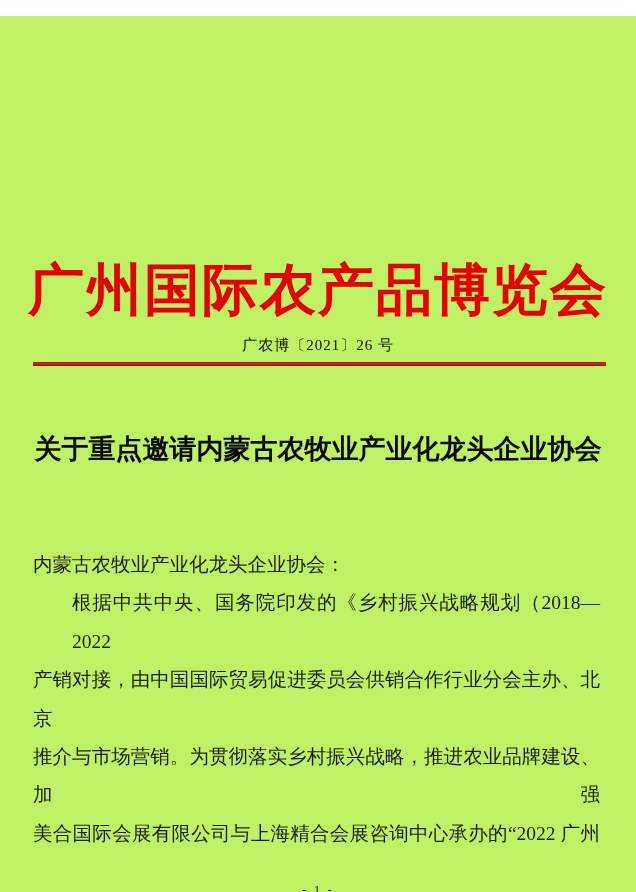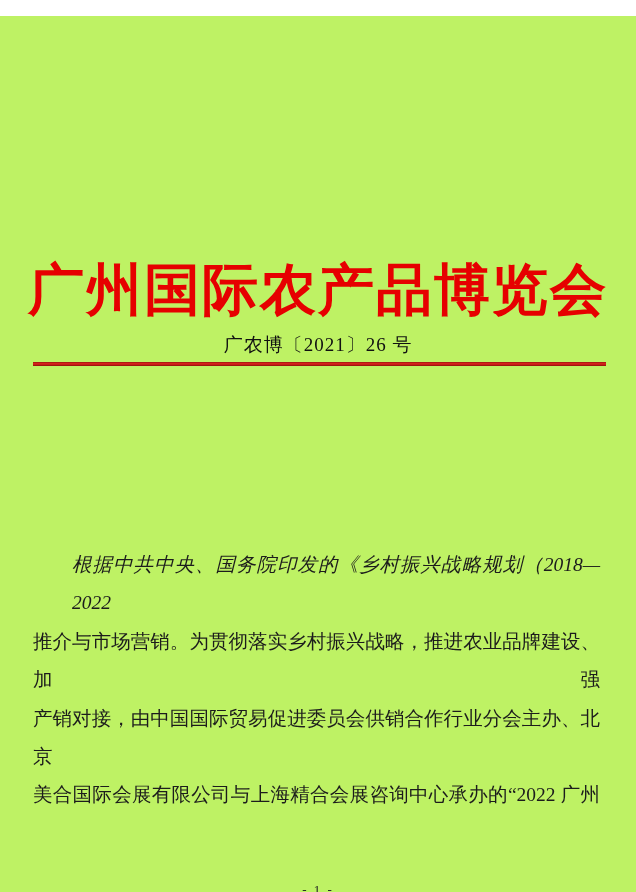--- a/index.html
+++ b/index.html
@@ -30,21 +30,21 @@
     color: var(--red, #e60000);
     white-space: nowrap;
   }
   
   .doc-number {
     position: absolute;
     top: 316px;
     left: 0;
     width: 100%;
     text-align: center;
-    font-size: 19px;
+    font-size: 15px;
     line-height: 26px;
     letter-spacing: 1px;
     color: #111111;
     white-space: nowrap;
   }
   
   .red-rule {
     position: absolute;
     top: 346px;
     left: 33px;
@@ -75,21 +75,21 @@
     font-size: 19.5px;
     line-height: 38.4px;
     color: #1c1c1c;
   }
   .body-line { white-space: nowrap; }
   .body-line.jl {
     white-space: normal;
     text-align: justify;
     text-align-last: justify;
   }
-  .body-line.indent { padding-left: 39px; font-style: italic; }
+  .body-line.indent { padding-left: 39px; }
   
   .page-number {
     position: absolute;
     top: 866px;
     left: 0;
     width: 100%;
     text-align: center;
     font-size: 13px;
     letter-spacing: 2px;
     color: #222222;
@@ -100,25 +100,27 @@
 
 <div class="page">
 
   <div class="masthead">广州国际农产品博览会</div>
 
   <div class="doc-number">广农博〔2021〕26 号</div>
 
   <div class="red-rule"></div>
 
   <div class="subject">
+    <div class="subject-line">关于重点邀请内蒙古农牧业产业化龙头企业协会</div>
   </div>
 
   <div class="body-text">
+    <div class="body-line">内蒙古农牧业产业化龙头企业协会：</div>
     <div class="body-line jl indent">根据中共中央、国务院印发的《乡村振兴战略规划（2018—2022</div>
+    <div class="body-line jl">产销对接，由中国国际贸易促进委员会供销合作行业分会主办、北京</div>
     <div class="body-line jl">推介与市场营销。为贯彻落实乡村振兴战略，推进农业品牌建设、加强</div>
-    <div class="body-line jl">产销对接，由中国国际贸易促进委员会供销合作行业分会主办、北京</div>
     <div class="body-line jl">美合国际会展有限公司与上海精合会展咨询中心承办的“2022 广州</div>
 
   </div>
 
   <div class="page-number">- 1 -</div>
 
 </div>
 
 </body></html>

